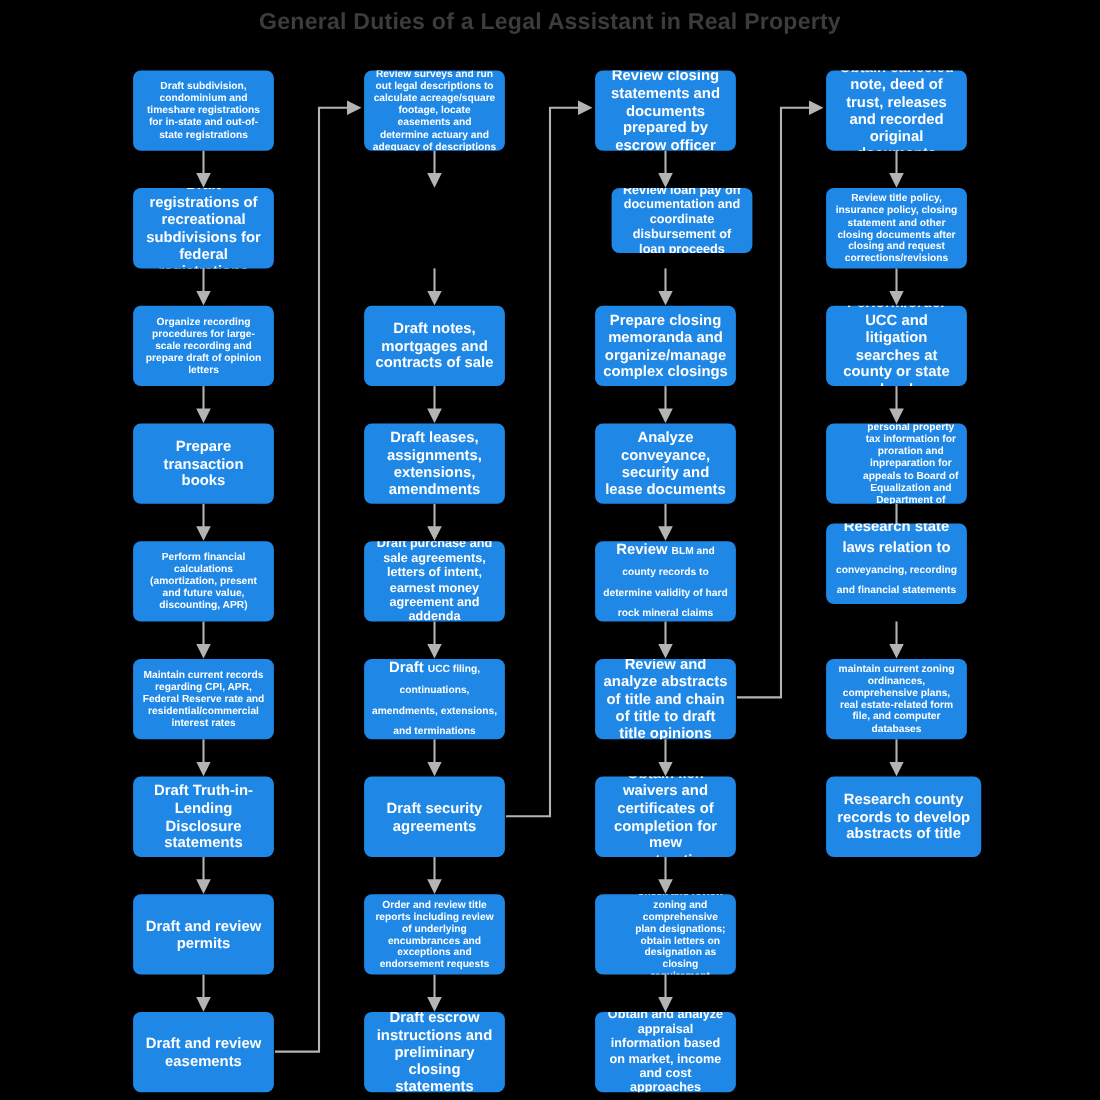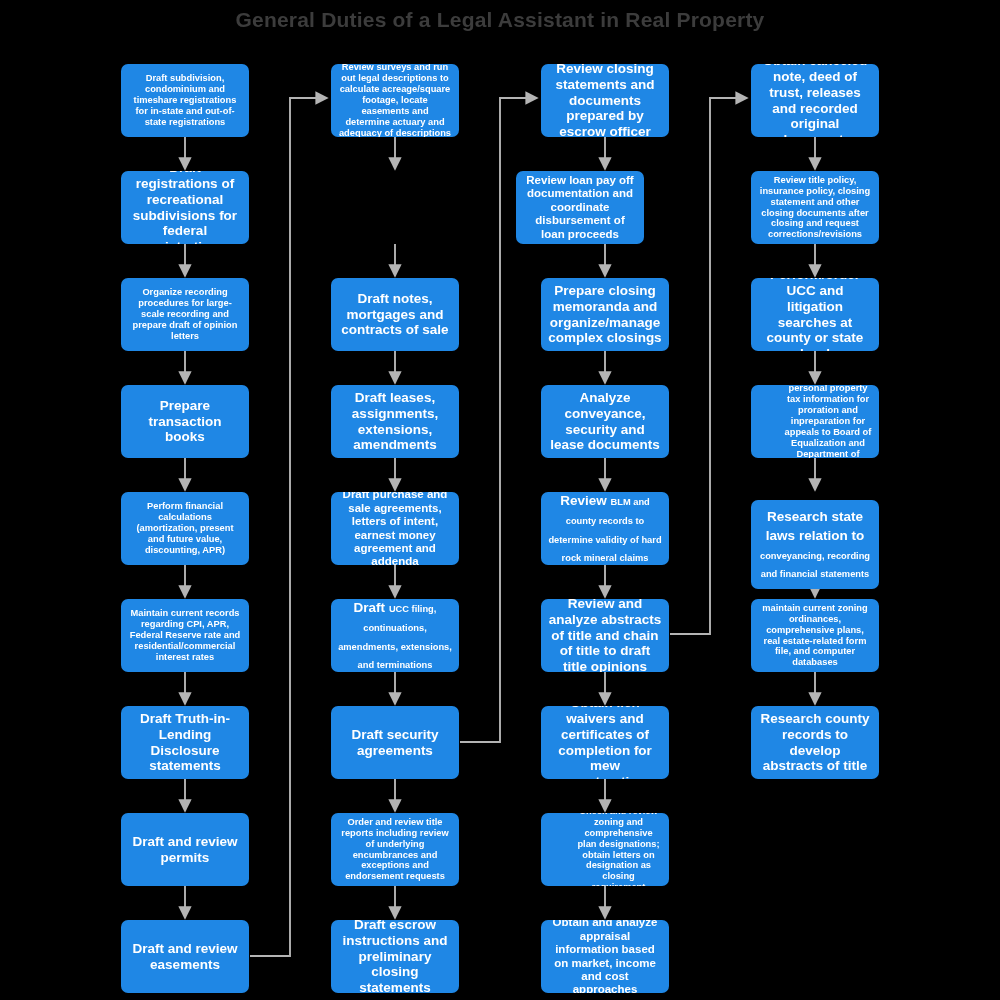--- a/index.html
+++ b/index.html
@@ -169,21 +169,21 @@
   <div class="node fs-sm" style="left:331px;top:813px;width:128px;height:73px;">
       <span class="txt">Order and review title reports including review of underlying encumbrances and exceptions and endorsement requests</span>
     </div>
   <div class="node fs-lg" style="left:331px;top:920px;width:128px;height:73px;">
       <span class="txt">Draft escrow instructions and preliminary closing statements</span>
     </div>
 
   <div class="node fs-lg" style="left:541px;top:64px;width:128px;height:73px;">
       <span class="txt">Review closing statements and documents prepared by escrow officer</span>
     </div>
-  <div class="node fs-md" style="left:516px;top:171px;width:128px;height:73px;text-align:center;">
+  <div class="node fs-md" style="left:556px;top:171px;width:128px;height:59px;text-align:center;">
       <span class="txt">Review loan pay off documentation and coordinate disbursement of loan proceeds</span>
     </div>
   <div class="node fs-lg" style="left:541px;top:278px;width:128px;height:73px;">
       <span class="txt">Prepare closing memoranda and organize/manage complex closings</span>
     </div>
   <div class="node fs-lg" style="left:541px;top:385px;width:128px;height:73px;">
       <span class="txt">Analyze conveyance, security and lease documents</span>
     </div>
   <div class="node" style="left:541px;top:492px;width:128px;height:73px;">
       <span class="txt"><span class="big">Review </span><span class="small">BLM and county records to determine validity of hard rock mineral claims</span></span>
@@ -206,23 +206,23 @@
     </div>
   <div class="node fs-sm" style="left:751px;top:171px;width:128px;height:73px;">
       <span class="txt">Review title policy, insurance policy, closing statement and other closing documents after closing and request corrections/revisions</span>
     </div>
   <div class="node fs-lg" style="left:751px;top:278px;width:128px;height:73px;">
       <span class="txt">Perform/order UCC and litigation searches at county or state level</span>
     </div>
   <div class="node fs-sm" style="left:751px;top:385px;width:128px;height:73px;padding-left:33px;">
       <span class="txt">Obtain real and personal property tax information for proration and inpreparation for appeals to Board of Equalization and Department of Revenue</span>
     </div>
-  <div class="node" style="left:751px;top:500px;width:128px;height:89px;">
+  <div class="node" style="left:751px;top:476px;width:128px;height:73px;align-items:flex-end;">
       <span class="txt"><span class="big">Research state laws relation to </span><span class="small">conveyancing, recording and financial statements</span></span>
     </div>
   <div class="node fs-sm" style="left:751px;top:599px;width:128px;height:73px;">
       <span class="txt">maintain current zoning ordinances, comprehensive plans, real estate-related form file, and computer databases</span>
     </div>
-  <div class="node fs-lg" style="left:751px;top:706px;width:128px;height:73px;">
+  <div class="node fs-lg" style="left:751px;top:706px;width:141px;height:73px;">
       <span class="txt">Research county records to develop abstracts of title</span>
     </div>
 
 </div>
 
 </body></html>

